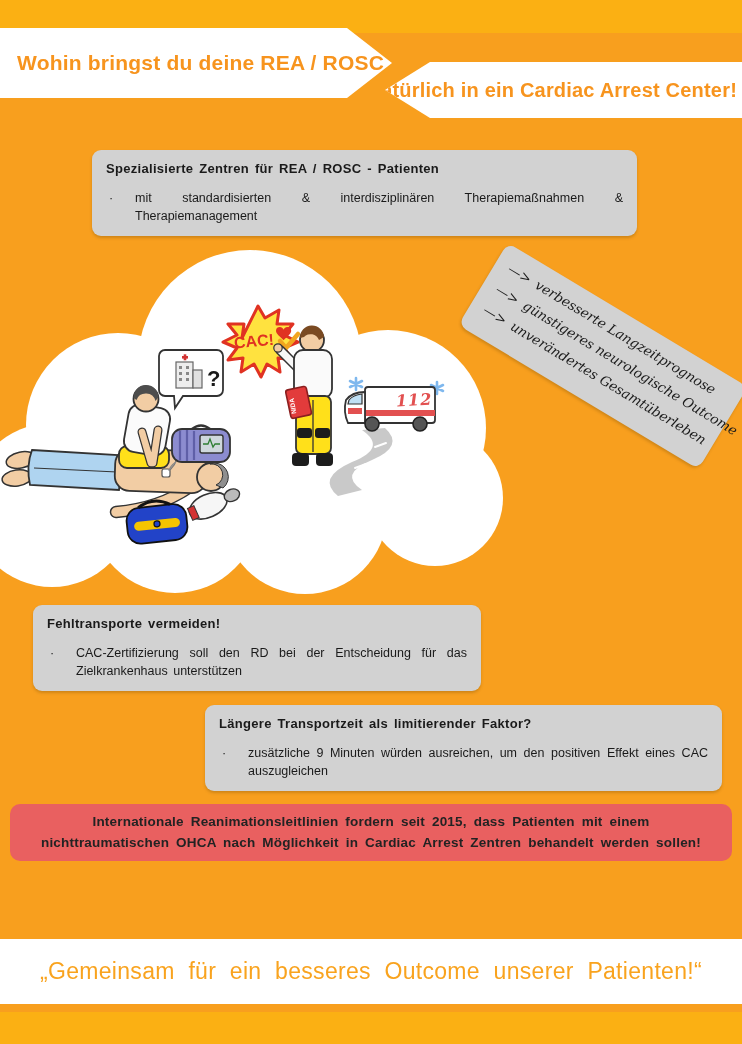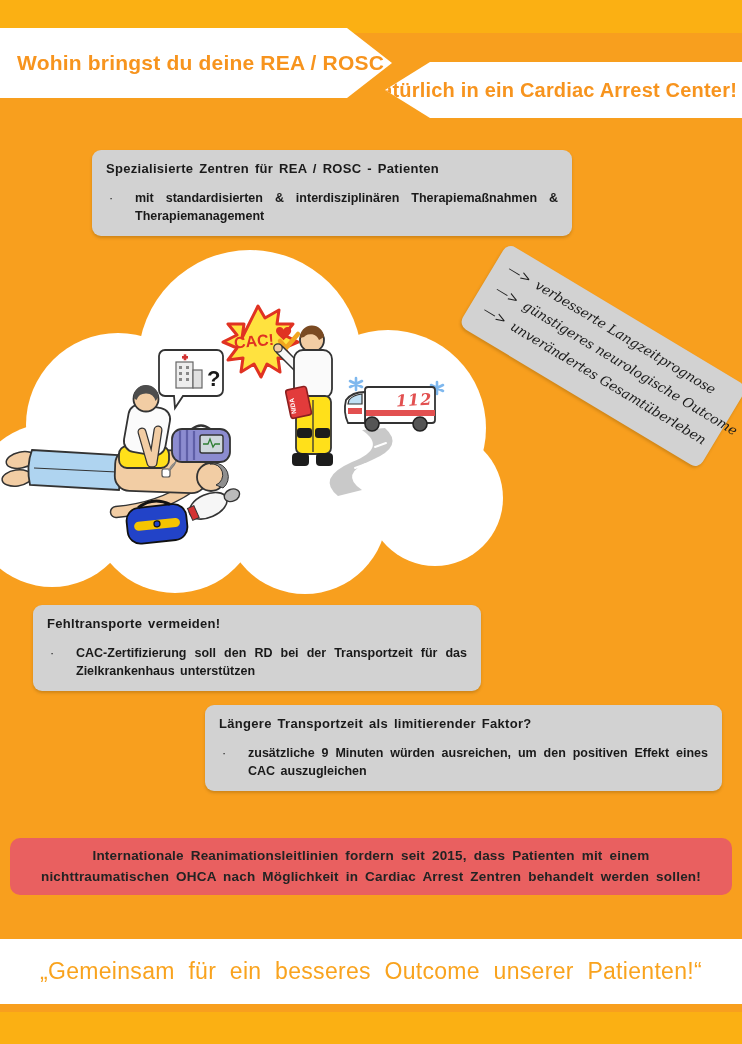--- a/index.html
+++ b/index.html
@@ -29,41 +29,41 @@
 
   
   .graybox {
     position:absolute; background:#D2D2D2; border-radius:9px;
     box-shadow:0 2px 3px rgba(90,60,0,0.25);
     color:#1a1a1a; padding:11px 14px; box-sizing:border-box;
   }
   .gb-title { font-weight:bold; font-size:13px; letter-spacing:0.3px; word-spacing:2px; }
   .gb-bullet { display:flex; margin-top:13px; font-size:12.5px; line-height:1.45; }
   .dot { flex:0 0 26px; padding-left:3px; }
-  .gb-bullet-text { flex:1; text-align:justify; word-spacing:2px;font-weight:bold; }
-
-  .box-specialized { left:92px; top:150px; width:480px; min-height:62px; }
+  .gb-bullet-text { flex:1; text-align:justify; word-spacing:2px; }
+
+  .box-specialized { left:92px; top:150px; width:545px; min-height:62px; }
   .box-fehl { left:33px; top:605px; width:448px; min-height:85px; }
   .box-zeit { left:205px; top:705px; width:517px; min-height:85px; }
 
   
   .outcomes {
     left:463px; top:308px; width:280px; height:96px;
     transform:rotate(31deg);
     padding:12px 10px 8px 14px;
   }
   .outcome-line {
     display:flex; gap:7px; margin-bottom:8px; white-space:nowrap;
     font-family:"DejaVu Serif", serif; font-style:italic; font-size:13.5px; color:#1b1b1b;
   }
   .outcome-arrow { flex:0 0 auto; }
 
   
   .redbox {
-    position:absolute; left:10px; top:838px; width:722px; height:57px;
+    position:absolute; left:10px; top:804px; width:722px; height:57px;
     background:#E96060; border-radius:10px; box-sizing:border-box;
     display:flex; align-items:center; justify-content:center;
     padding:0 22px;
   }
   .redbox-text {
     text-align:center; color:#232323; font-weight:bold; font-size:13.5px;
     line-height:1.55; word-spacing:3px; letter-spacing:0.2px;
   }
 
   
@@ -225,21 +225,21 @@
     <div class="outcome-line">
       <span class="outcome-arrow">—&gt;</span>
       <span>unverändertes Gesamtüberleben</span>
     </div>
   </div>
 
   <div class="graybox box-fehl">
     <div class="gb-title">Fehltransporte vermeiden!</div>
     <div class="gb-bullet">
       <span class="dot">·</span>
-      <span class="gb-bullet-text">CAC-Zertifizierung soll den RD bei der Transportzeit für das Zielkrankenhaus unterstützen</span>
+      <span class="gb-bullet-text">CAC-Zertifizierung soll den RD bei der Entscheidung für das Zielkrankenhaus unterstützen</span>
     </div>
   </div>
 
   <div class="graybox box-zeit">
     <div class="gb-title">Längere Transportzeit als limitierender Faktor?</div>
     <div class="gb-bullet">
       <span class="dot">·</span>
       <span class="gb-bullet-text">zusätzliche 9 Minuten würden ausreichen, um den positiven Effekt eines CAC auszugleichen</span>
     </div>
   </div>

